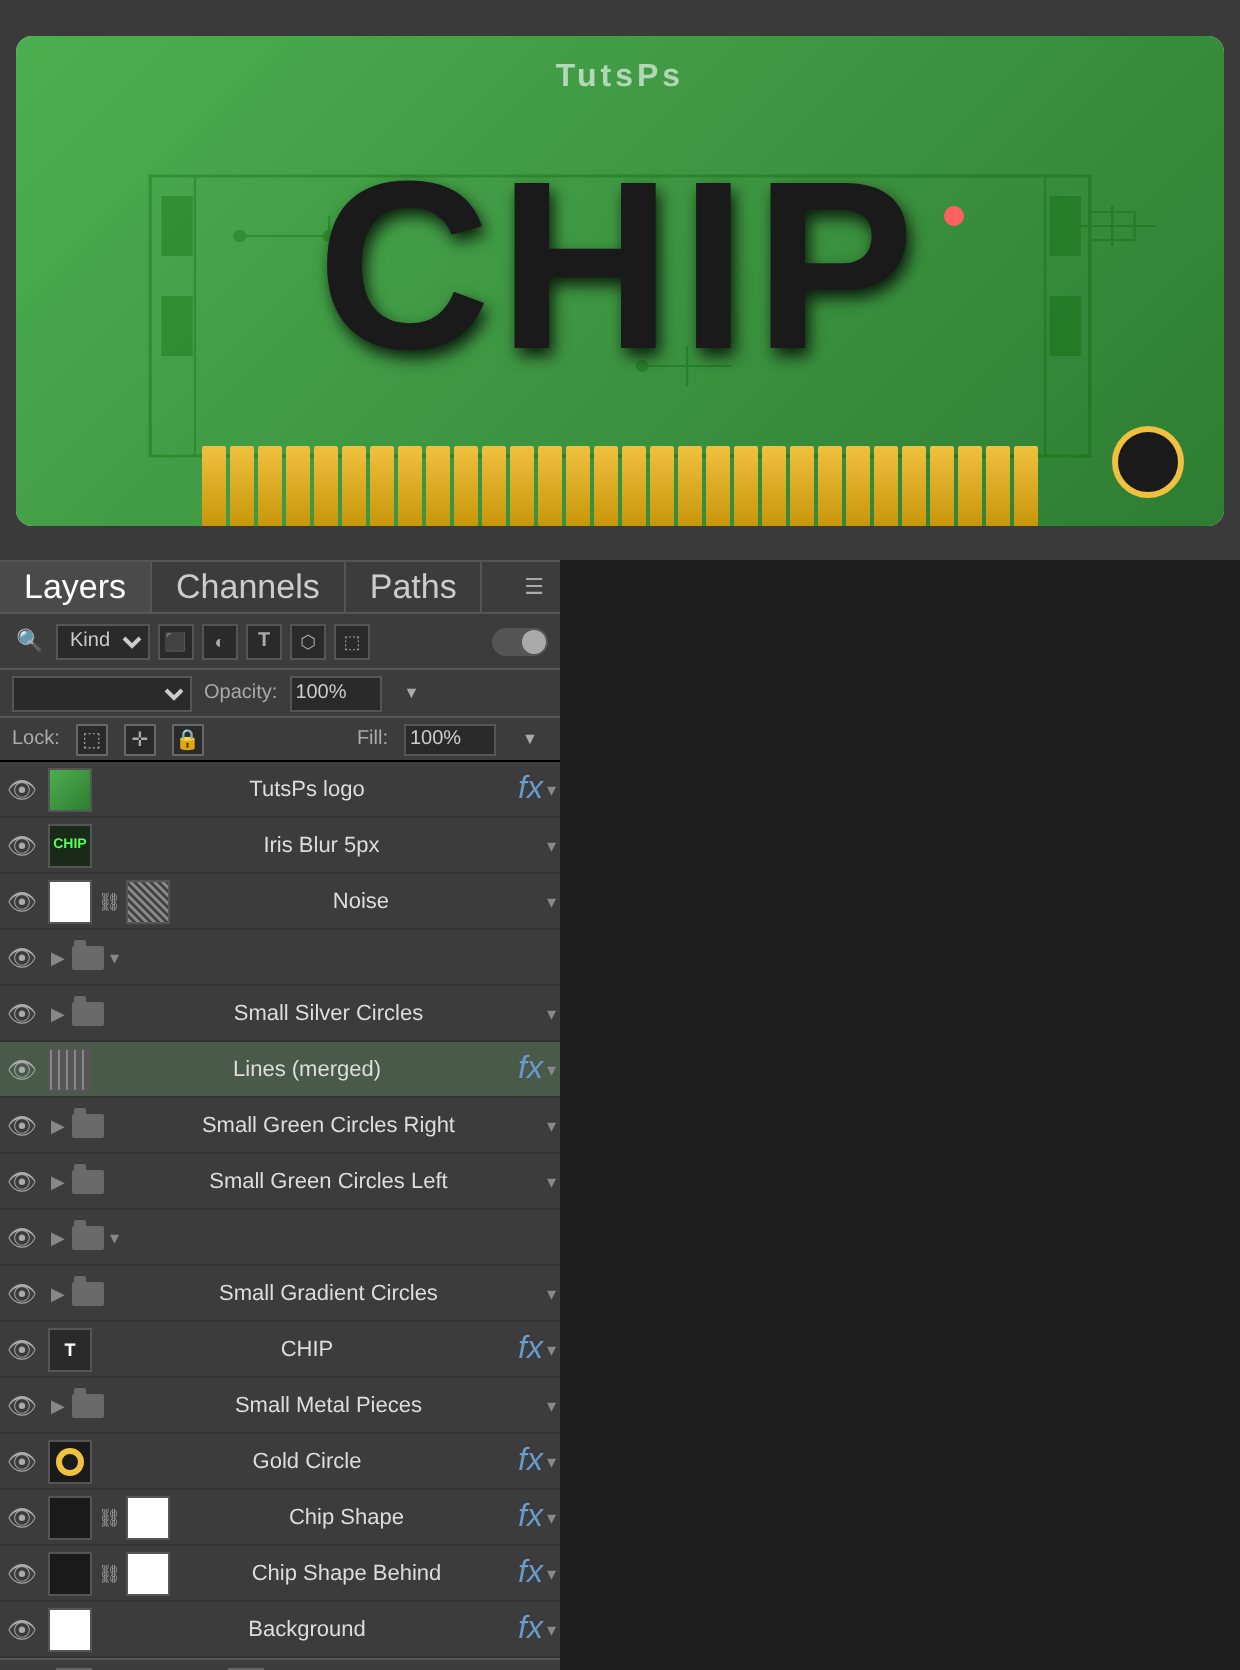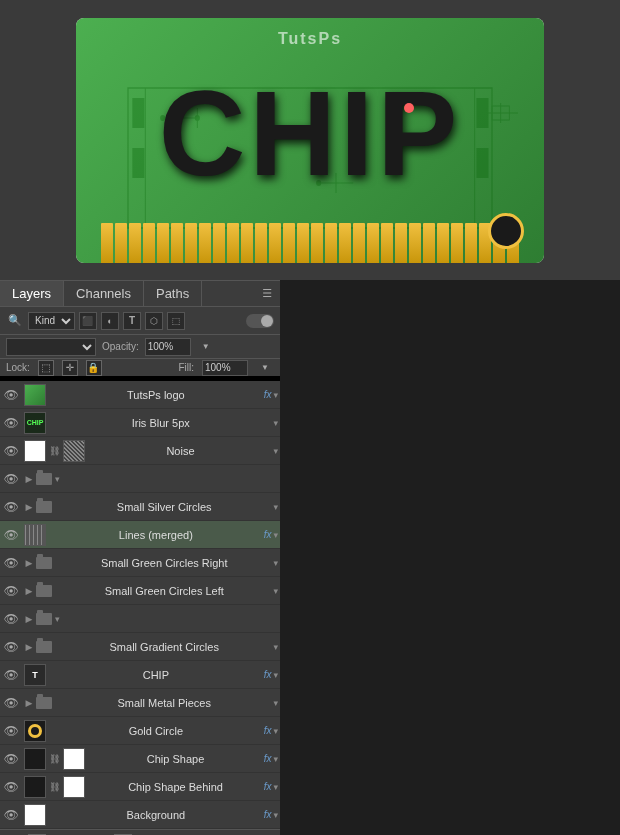--- a/index.html
+++ b/index.html
@@ -16,21 +16,21 @@
     
     .canvas-area {
       width: 620px;
       height: 280px;
       background: #3a3a3a;
       display: flex;
       align-items: center;
       justify-content: center;
     }
     .chip-image {
-      width: 468px;
+      width: 604px;
       height: 245px;
       background: #e5e5e5;
       border-radius: 8px;
       position: relative;
       overflow: hidden;
     }
     .chip-bg {
       width: 100%;
       height: 100%;
       background: linear-gradient(135deg, #4caf50 0%, #2e7d32 100%);
@@ -108,21 +108,21 @@
       flex-direction: column;
     }
     .panel-tabs {
       display: flex;
       background: #3c3c3c;
       border-bottom: 1px solid #555;
       height: 26px;
     }
     .panel-tab {
       padding: 4px 12px;
-      font-size: 13px;
+      font-size: 17px;
       color: #ccc;
       cursor: pointer;
       border-right: 1px solid #555;
       display: flex;
       align-items: center;
     }
     .panel-tab.active {
       background: #4a4a4a;
       color: #fff;
     }
@@ -186,21 +186,21 @@
       font-size: 10px;
       height: 18px;
       width: 46px;
       padding: 0 2px;
     }
     .lock-row {
       display: flex;
       align-items: center;
       padding: 2px 6px;
       background: #3c3c3c;
-      border-bottom: 5px solid #000000;
+      border-bottom: 1px solid #000000;
       gap: 8px;
       height: 22px;
     }
     .lock-label { color: #aaa; font-size: 10px; }
     .lock-icon {
       width: 16px;
       height: 16px;
       display: flex;
       align-items: center;
       justify-content: center;
@@ -301,21 +301,21 @@
       flex: 1;
       font-size: 11px;
       color: #ddd;
       white-space: nowrap;
       overflow: hidden;
       text-overflow: ellipsis;
       text-align: center;
     }
     .layer-fx {
       color: #6a9aca;
-      font-size: 10px;
+      font-size: 16px;
       margin-right: 2px;
       font-style: italic;
     }
     .layer-arrow {
       color: #888;
       font-size: 9px;
       margin-right: 2px;
     }
 
     

